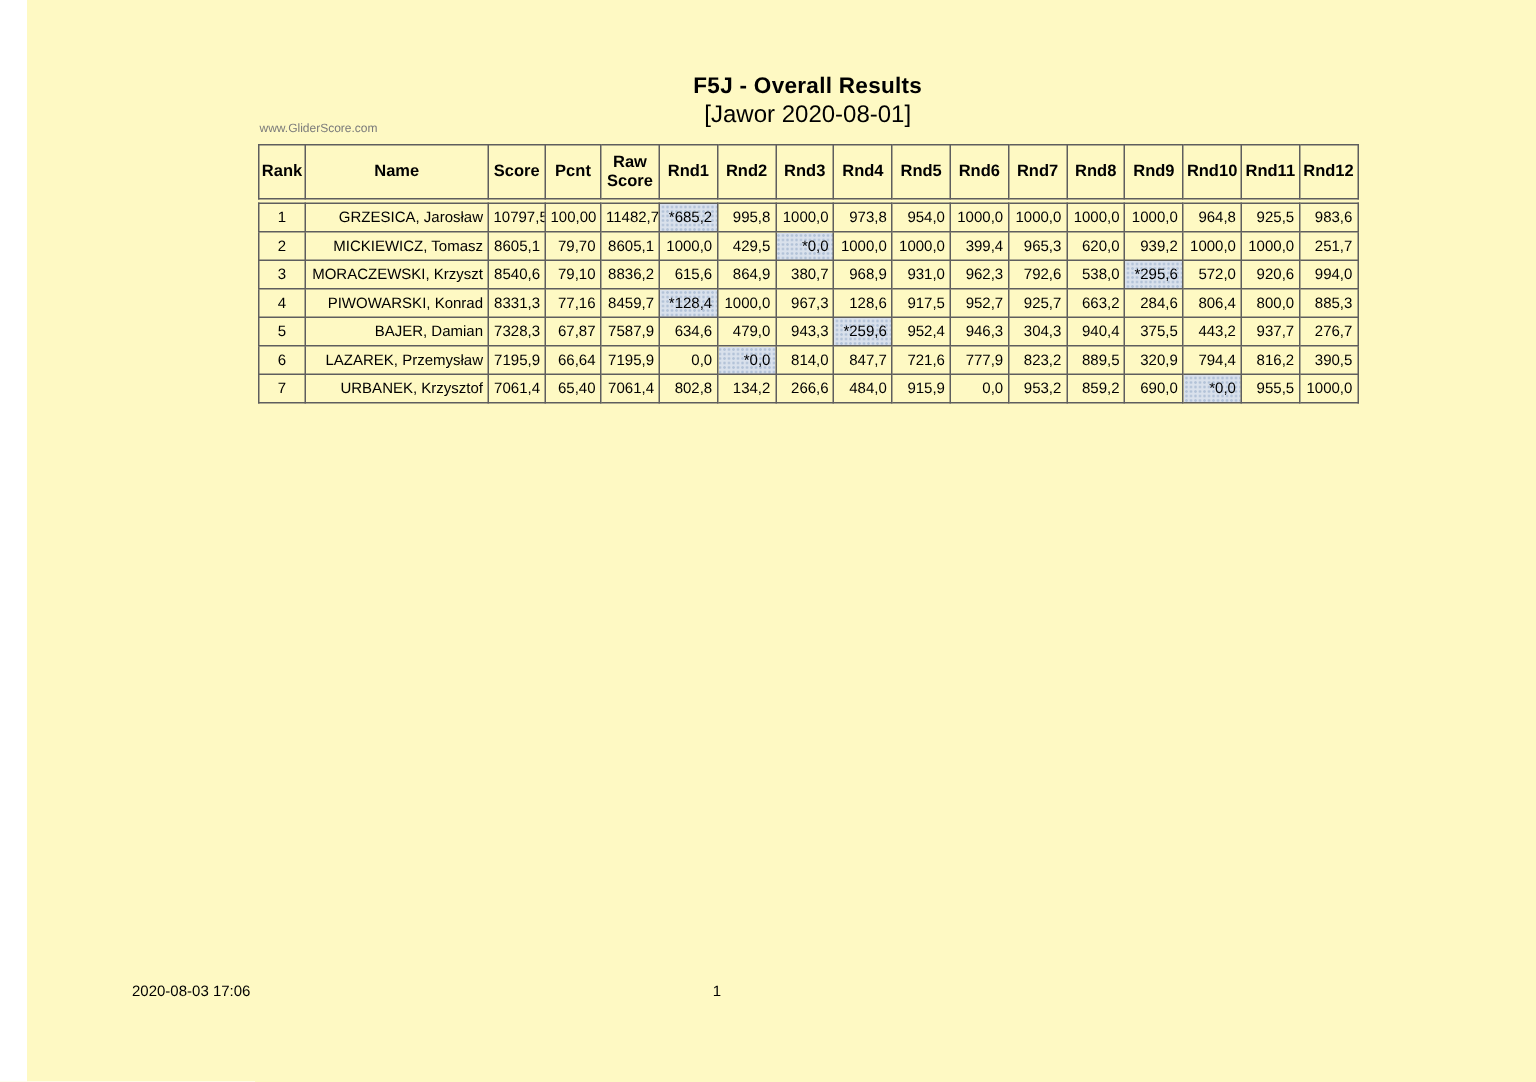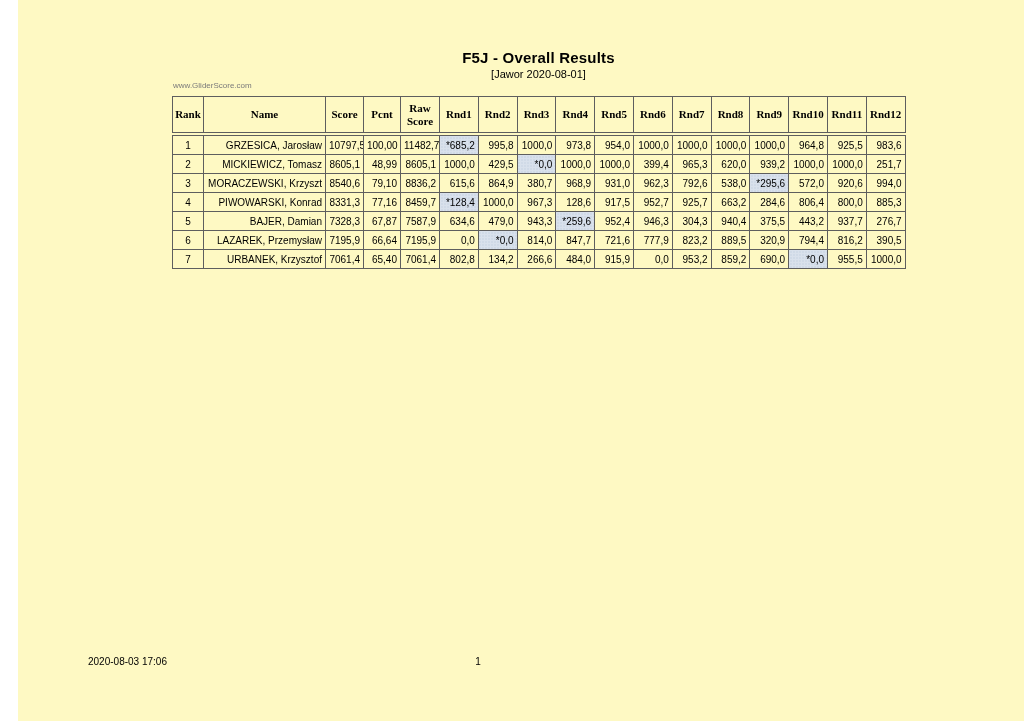--- a/index.html
+++ b/index.html
@@ -23,21 +23,21 @@
     width: 733px;
     text-align: center;
   }
   .title {
     font-size: 15px;
     font-weight: bold;
     color: #000000;
     letter-spacing: 0.2px;
   }
   .subtitle {
-    font-size: 11px;
+    font-size: 16px;
     color: #000000;
     margin-top: 2px;
   }
   .watermark {
     position: absolute;
     left: 155px;
     top: 81px;
     font-size: 8px;
     color: #7a7a7a;
   }
@@ -45,21 +45,21 @@
     position: absolute;
     left: 154px;
     top: 96px;
     width: 734px;
   }
   table.tbl {
     border-collapse: collapse;
     table-layout: fixed;
     width: 733px;
   }
-  table.head-tbl { margin-bottom: 2px; font-family: Liberation Serif, serif; }
+  table.head-tbl { margin-bottom: 2px; }
   .tbl th, .tbl td {
     border: 1px solid #5e5e5e;
     overflow: hidden;
     white-space: nowrap;
     box-sizing: border-box;
   }
   .tbl th {
     height: 36px;
     font-size: 11px;
     font-weight: bold;
@@ -197,21 +197,21 @@
             <td class="c-num">1000,0</td>
             <td class="c-num">1000,0</td>
             <td class="c-num">964,8</td>
             <td class="c-num">925,5</td>
             <td class="c-num">983,6</td>
           </tr>
           <tr>
             <td class="c-rank">2</td>
             <td class="c-name">MICKIEWICZ, Tomasz</td>
             <td class="c-num">8605,1</td>
-            <td class="c-num c-pcnt">48,99</td>
+            <td class="c-num c-pcnt">79,70</td>
             <td class="c-num">8605,1</td>
             <td class="c-num">1000,0</td>
             <td class="c-num">429,5</td>
             <td class="c-num dropped">*0,0</td>
             <td class="c-num">1000,0</td>
             <td class="c-num">1000,0</td>
             <td class="c-num">399,4</td>
             <td class="c-num">965,3</td>
             <td class="c-num">620,0</td>
             <td class="c-num">939,2</td>

